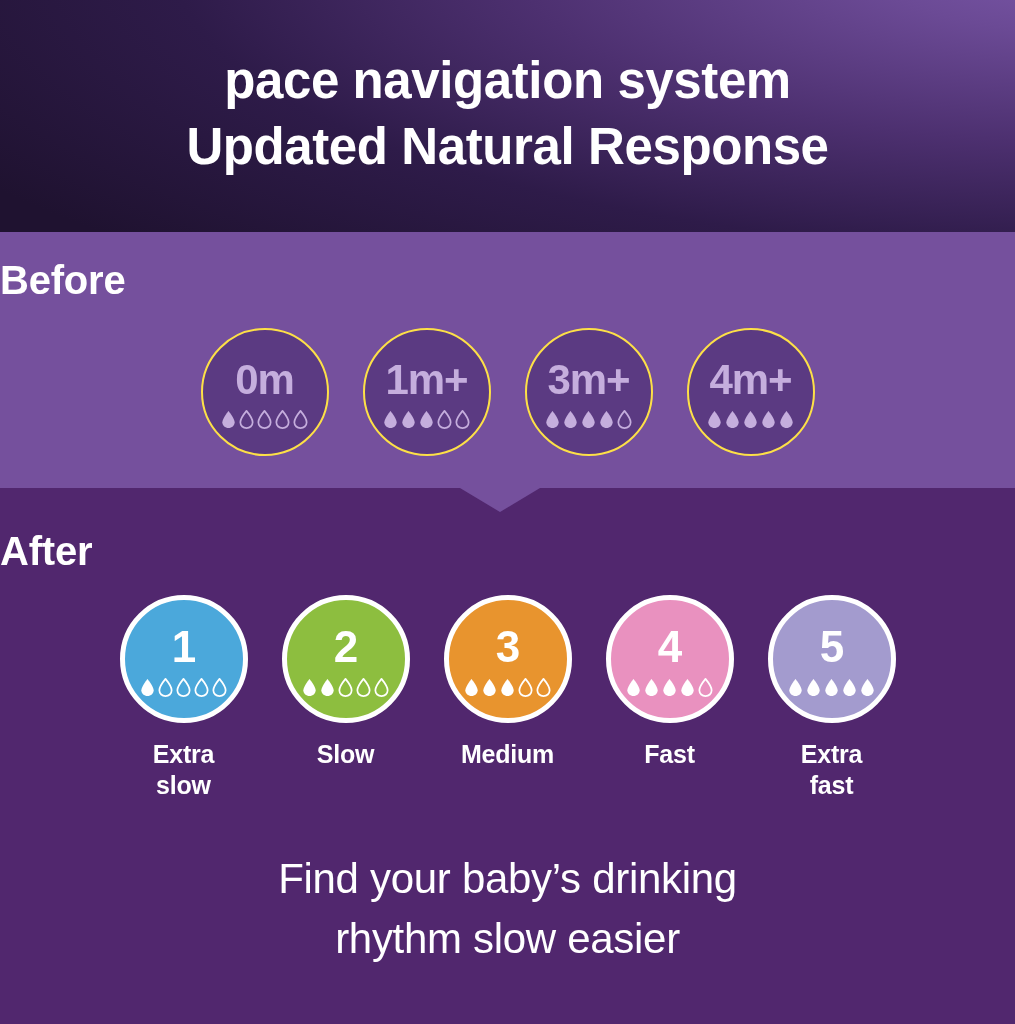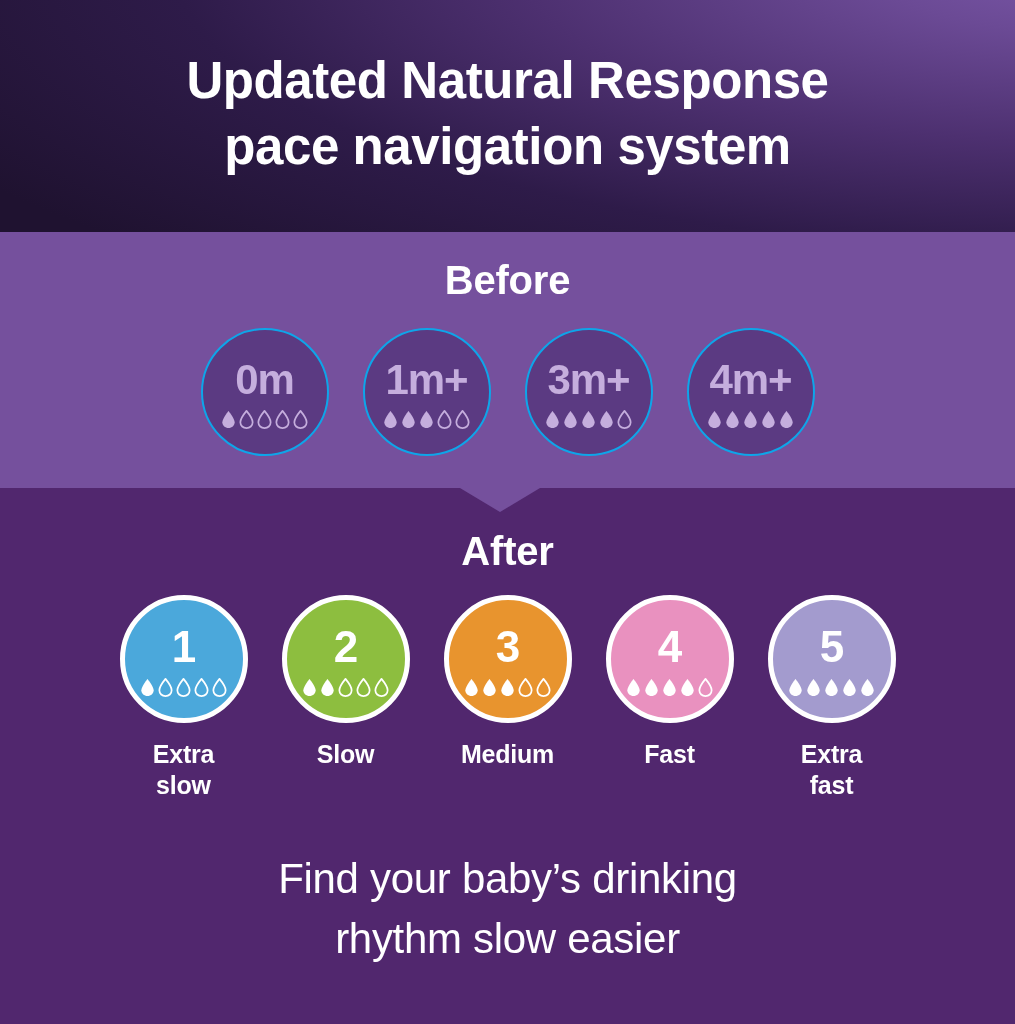--- a/index.html
+++ b/index.html
@@ -57,21 +57,21 @@
     left: 0;
     top: 232px;
     width: 1015px;
     height: 256px;
     background: #75509D;
   }
   .section-heading {
     position: absolute;
     left: 0;
     width: 1015px;
-    text-align: center;
+    text-align: left;
     color: #ffffff;
     font-weight: bold;
     font-size: 40px;
     letter-spacing: -0.2px;
   }
   .before-heading { top: 258px; }
   .after-heading  { top: 529px; }
 
   
   .down-arrow {
@@ -112,21 +112,21 @@
     border-radius: 50%;
     display: flex;
     flex-direction: column;
     align-items: center;
     justify-content: center;
     box-sizing: border-box;
   }
   
   .circle.before {
     background: #5B3A82;
-    border: 2px solid #0ea5e9;
+    border: 2px solid #fde047;
   }
   
   .circle.after {
     border: 5px solid #ffffff;
   }
 
   .circle-label {
     color: #C5AEDD;
     font-size: 42px;
     font-weight: bold;
@@ -174,22 +174,22 @@
   }
   .tagline .line { display: block; }
 </style>
 </head>
 <body>
 
 <div id="infographic">
 
   <div class="header">
     <div class="header-title">
+      <span class="line">pace navigation system</span>
       <span class="line">Updated Natural Response</span>
-      <span class="line">pace navigation system</span>
     </div>
   </div>
 
   <div class="before-band"></div>
   <div class="section-heading before-heading">Before</div>
   <div class="row before-row">
       <div class="pace-item">
         <div class="circle before">
           <div class="circle-label">0m</div>
           <div class="drops">

